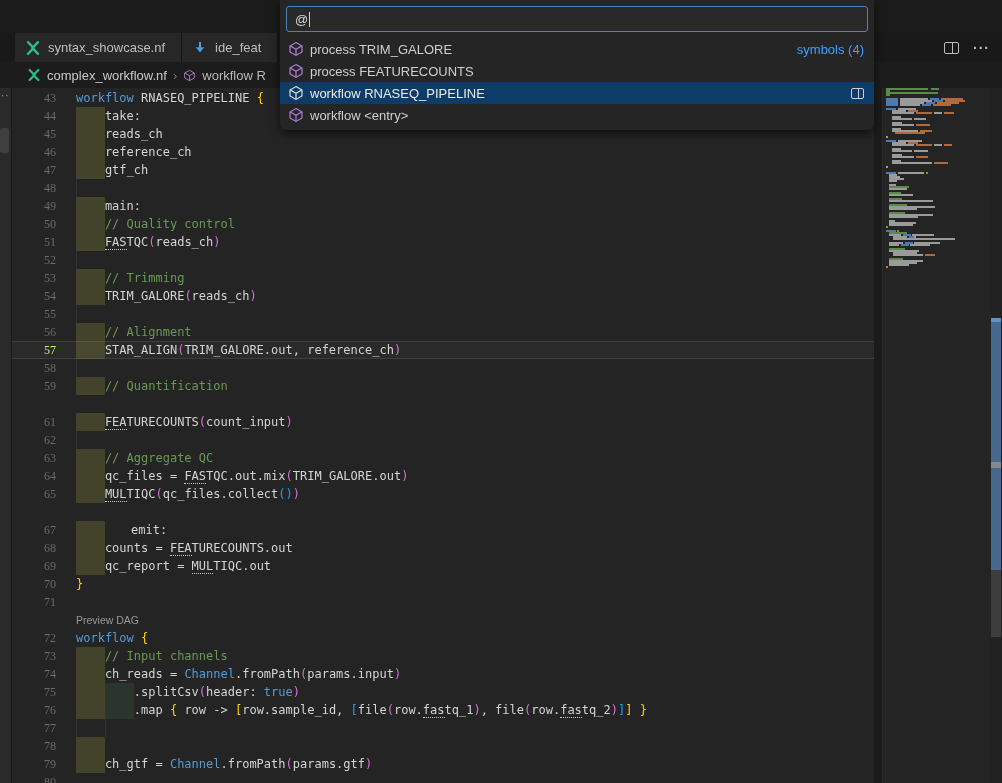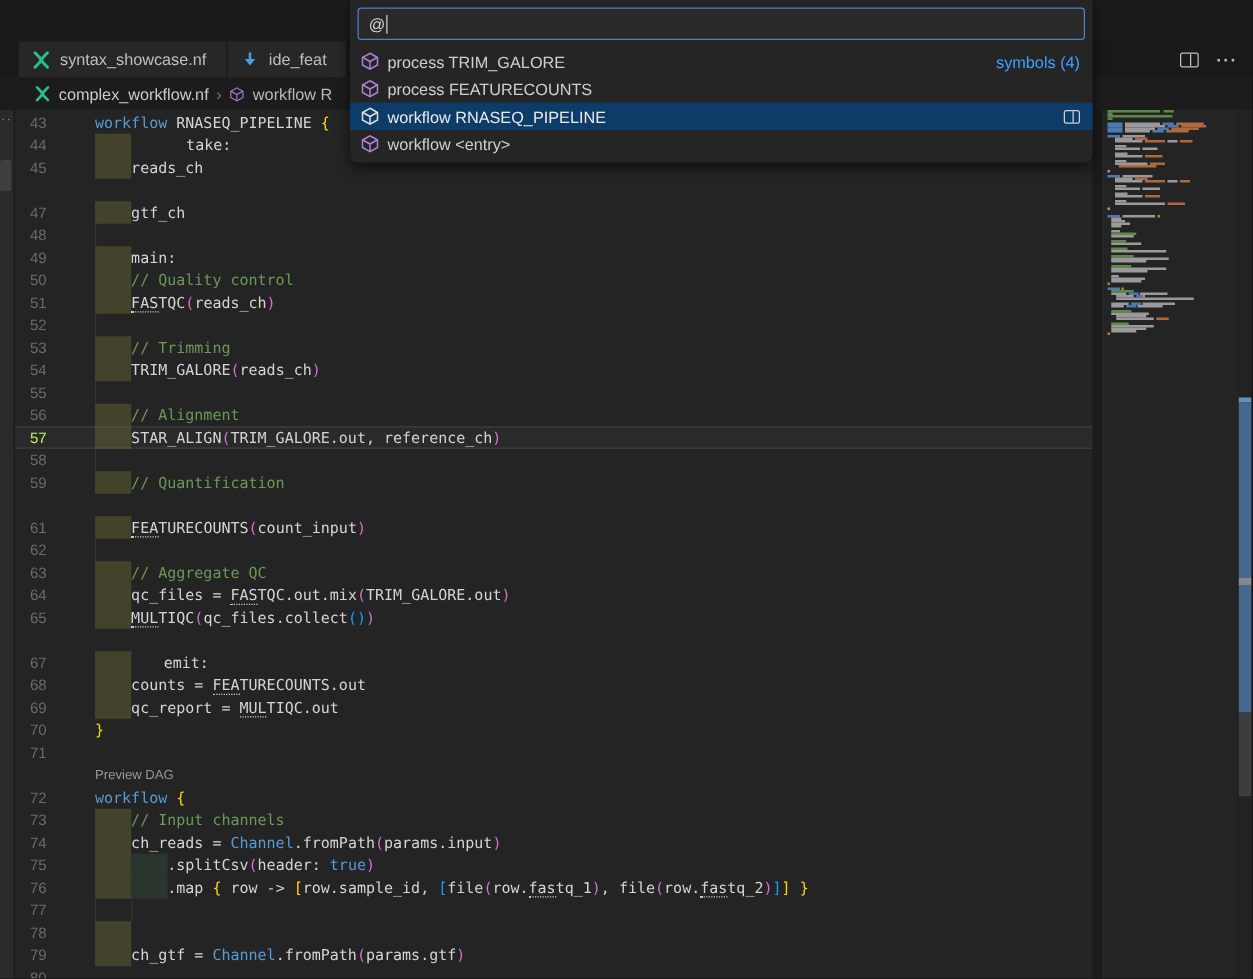--- a/index.html
+++ b/index.html
@@ -24,22 +24,22 @@
   .split-icon { width:15px; height:12px; border:1px solid #bdbdbd; border-radius:2px; position:relative; }
   .split-icon::after { content:""; position:absolute; left:50%; top:0; bottom:0; width:1px; background:#bdbdbd; }
   .more-icon { color:#bdbdbd; font-size:14px; font-weight:bold; letter-spacing:1px; line-height:10px; }
   #breadcrumb { position:absolute; left:0; top:62px; width:100%; height:26px; background:#1c1c1c;
     display:flex; align-items:center; gap:6px; padding-left:27px; font-size:13px; color:#b9b9b9; white-space:nowrap; }
   #breadcrumb .sep { color:#767676; font-size:13px; }
   
   #editor { position:absolute; left:12px; top:88px; width:862px; height:695px; background:#242424; overflow:hidden; }
   .row { position:absolute; left:0; width:100%; height:18px; }
   .row.cur { background:#2a2a2a; box-shadow: inset 0 1px 0 #3e3e3e, inset 0 -1px 0 #3e3e3e; }
-  .ln { position:absolute; left:12px; top:0; width:44px; text-align:left; color:#6b6b6b;
-    font-family:Liberation Sans, sans-serif; font-size:12px; line-height:18px; }
+  .ln { position:absolute; left:0; top:0; width:44px; text-align:right; color:#6b6b6b;
+    font-family:Liberation Serif, serif; font-size:12px; line-height:18px; }
   .row.cur .ln { color:#bef264; }
   .band { position:absolute; top:0; height:18px; }
   .b1 { background:rgba(195,195,75,0.20); }
   .b2 { background:rgba(100,220,130,0.10); }
   .guide { position:absolute; top:0; height:18px; width:1px; background:#333; }
   .code { position:absolute; top:0; white-space:pre; font-family:"DejaVu Sans Mono", monospace;
     font-size:12px; line-height:18px; color:#d4d4d4; }
   .tk-k { color:#569cd6; } .tk-c { color:#6a9955; } .tk-t { color:#d4d4d4; }
   .tk-g { color:#ffd700; } .tk-m { color:#d670d6; } .tk-b { color:#179fff; }
   .tk-h { color:#d4d4d4; border-bottom:1px dotted #c8c8c8; }
@@ -113,26 +113,31 @@
   </div>
 
   <div id="editor">
       <div class="row" style="top: 1px;">
         <span class="ln">43</span>
         <span class="code" style="left: 64px;"><span class="tk-k">workflow</span><span class="tk-t"> RNASEQ_PIPELINE </span><span class="tk-g">{</span></span>
       </div>
       <div class="row" style="top: 19px;">
         <span class="ln">44</span>
         <div class="band b1" style="left: 64px; width: 28.9008px;"></div>
-        <span class="code" style="left: 92.9008px; padding-left: 44px;"><span class="tk-t">take:</span></span>
+        <span class="code" style="left: 92.9008px;"><span class="tk-t">take:</span></span>
       </div>
       <div class="row" style="top: 37px;">
         <span class="ln">45</span>
         <div class="band b1" style="left: 64px; width: 28.9008px;"></div>
         <span class="code" style="left: 92.9008px;"><span class="tk-t">reads_ch</span></span>
+      </div>
+      <div class="row" style="top: 55px;">
+        <span class="ln">46</span>
+        <div class="band b1" style="left: 64px; width: 28.9008px;"></div>
+        <span class="code" style="left: 92.9008px;"><span class="tk-t">reference_ch</span></span>
       </div>
       <div class="row" style="top: 73px;">
         <span class="ln">47</span>
         <div class="band b1" style="left: 64px; width: 28.9008px;"></div>
         <span class="code" style="left: 92.9008px;"><span class="tk-t">gtf_ch</span></span>
       </div>
       <div class="row" style="top: 91px;">
         <span class="ln">48</span>
         <div class="guide" style="left: 64px;"></div>
       </div>

